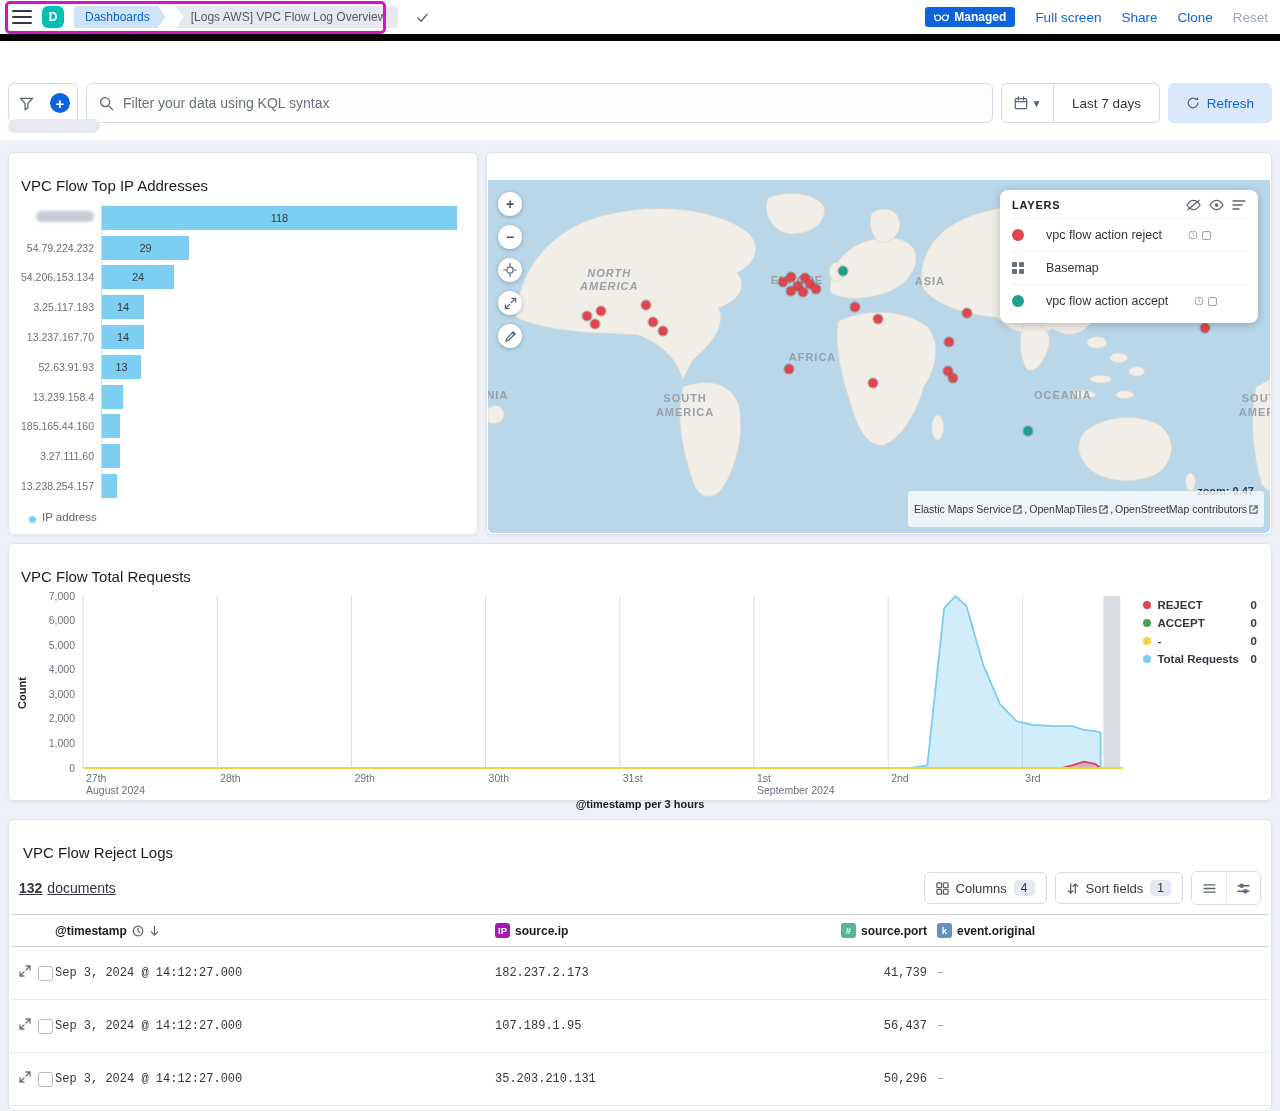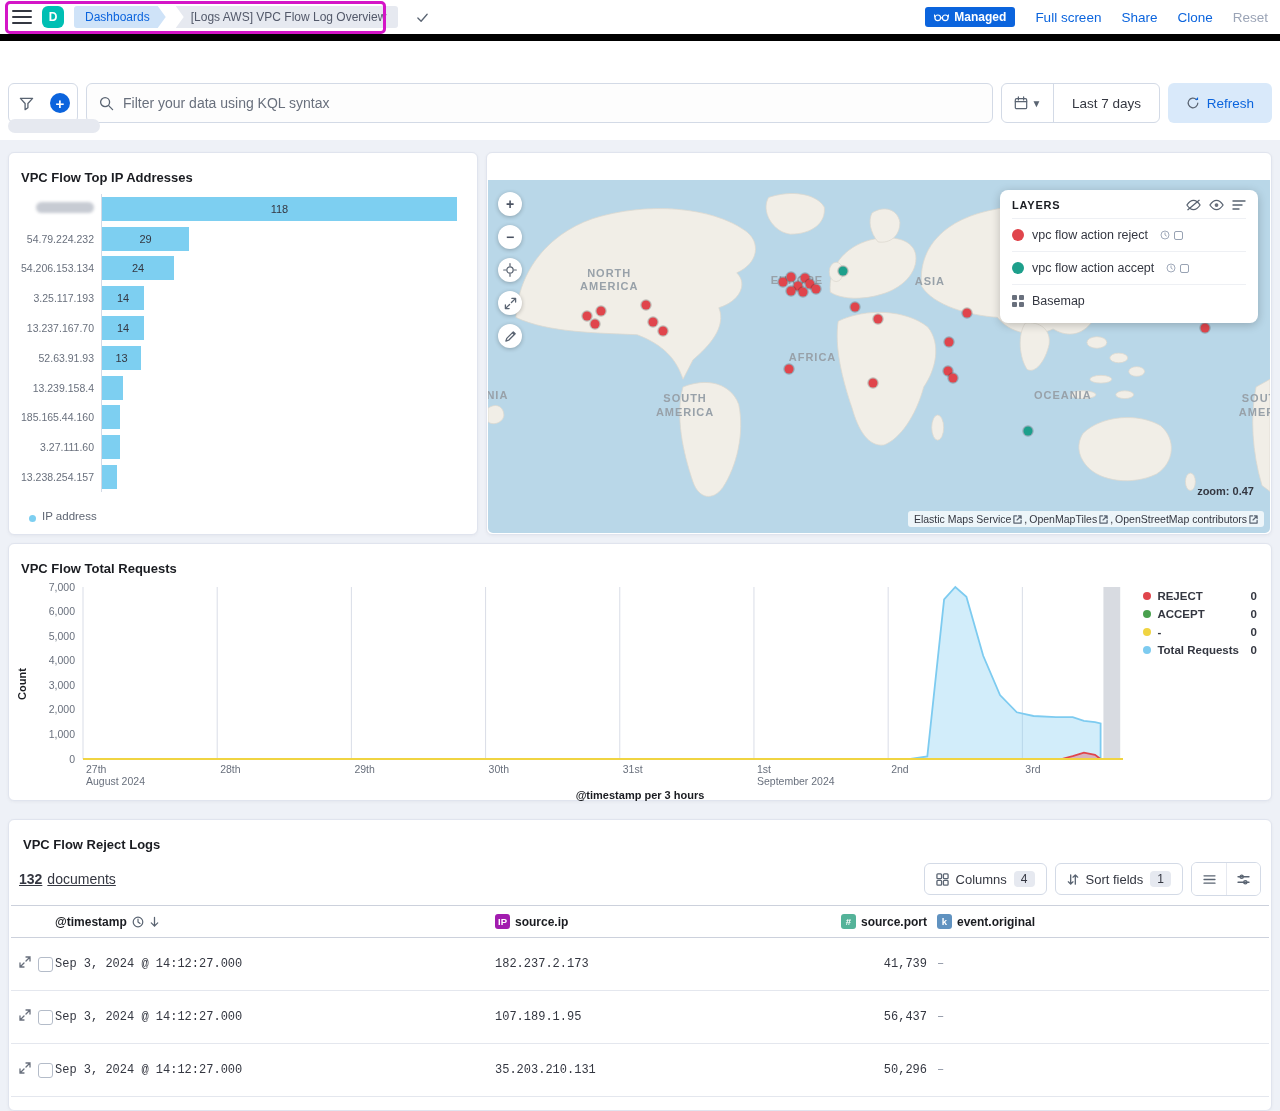--- a/index.html
+++ b/index.html
@@ -34,21 +34,21 @@
   .time-group { display:flex; border:1px solid #d3dae6; border-radius:6px; background:#fff; overflow:hidden; }
   .cal-btn { width:52px; display:flex; align-items:center; justify-content:center; gap:4px; border-right:1px solid #d3dae6; cursor:pointer; }
   .chev { font-size:10px; color:#5a6472; }
   .time-label { padding:0 18px; display:flex; align-items:center; font-size:13.5px; color:#343741; cursor:pointer; white-space:nowrap; }
   .refresh-btn { background:#d9e9fa; color:#0b64dd; border:none; border-radius:6px; width:104px; display:flex; align-items:center; justify-content:center; gap:7px; font-size:13.5px; font-weight:500; cursor:pointer; font-family:"Liberation Sans",sans-serif; }
   .control-pill { position:absolute; left:8px; top:78px; width:92px; height:14px; background:#e6e9f0; border-radius:7px; }
 
   
   .dashboard { background:#eef1f7; padding:12px 8px 0; height:971px; display:flex; flex-direction:column; overflow:hidden; }
   .panel { background:#fff; border:1px solid #e0e4ee; border-radius:6px; box-shadow:0 1px 3px rgba(60,70,90,.06); }
-  .panel-title { font-size:13px; font-weight:700; color:#1a1c21; padding:17px 12px 3px; }
+  .panel-title { font-size:15px; font-weight:400; color:#1a1c21; padding:24px 12px 3px; }
   .row1 { display:flex; gap:8px; height:383px; margin-bottom:8px; }
 
   
   .panel-ip { width:470px; display:flex; flex-direction:column; }
   .bars { padding:6px 14px 0 10px; }
   .bar-row { display:flex; align-items:center; height:29.8px; }
   .bar-label { width:82px; text-align:right; font-size:10.5px; color:#69707d; padding-right:7px; white-space:nowrap; }
   .redacted-blob { display:inline-block; width:58px; height:11px; background:#c7cbd3; border-radius:6px; filter:blur(1.5px); }
   .bar-track { flex:1; height:100%; border-left:1px solid #d3dae6; display:flex; align-items:center; }
   .bar { height:24px; background:#7dcff1; display:flex; align-items:center; justify-content:center; cursor:pointer; }
@@ -61,28 +61,28 @@
   .panel-geo { flex:1; position:relative; overflow:hidden; }
   .map { position:absolute; top:27px; left:1px; right:1px; bottom:1px; background:#b9d7e8; overflow:hidden; border-radius:0 0 5px 5px; }
   .map svg.land { position:absolute; inset:0; width:100%; height:100%; }
   .map-label { position:absolute; transform:translate(-50%,-50%); font-size:11px; font-weight:700; letter-spacing:1px; color:#98A1A9; text-align:center; white-space:pre-line; line-height:1.25; }
   .map-dot { position:absolute; width:9px; height:9px; border-radius:50%; transform:translate(-50%,-50%); box-shadow:0 0 0 1.2px rgba(40,40,40,.25); cursor:pointer; }
   .map-controls { position:absolute; left:10px; top:12px; display:flex; flex-direction:column; gap:9px; }
   .map-btn { width:24px; height:24px; border-radius:50%; background:#fff; box-shadow:0 1px 4px rgba(0,0,0,.25); display:flex; align-items:center; justify-content:center; color:#4a5262; font-size:14px; font-weight:700; cursor:pointer; }
   .layers-card { position:absolute; right:12px; top:10px; width:258px; background:#fff; border-radius:8px; box-shadow:0 2px 10px rgba(0,0,0,.22); padding:9px 12px 6px; }
   .layers-head { display:flex; align-items:center; font-size:11px; font-weight:700; letter-spacing:.8px; color:#1a1c21; padding-bottom:7px; }
   .layers-head .hicons { margin-left:auto; display:flex; gap:8px; align-items:center; }
-  .layer-row { display:flex; align-items:center; gap:8px; height:33px; border-top:1px solid #eef0f4; font-size:12.5px; color:#343741; cursor:pointer; }
+  .layer-row { display:flex; align-items:center; gap:22px; height:33px; border-top:1px solid #eef0f4; font-size:12.5px; color:#343741; cursor:pointer; }
   .layer-dot { width:12px; height:12px; border-radius:50%; flex:0 0 auto; }
   .layer-trail { margin-left:4px; display:flex; gap:4px; align-items:center; }
   .mini-box { width:9px; height:9px; border:1px solid #98a2b3; border-radius:2px; }
   .grid-icon { width:12px; height:12px; display:grid; grid-template-columns:1fr 1fr; gap:1.5px; }
   .grid-icon i { background:#69707d; border-radius:1px; }
   .zoom-label { position:absolute; right:16px; bottom:36px; font-size:11px; font-weight:700; color:#343741; }
-  .map-attrib { position:absolute; right:6px; bottom:6px; background:rgba(255,255,255,.75); border-radius:3px; padding:2px 6px; font-size:10.5px; color:#343741; display:flex; align-items:center; gap:2px; white-space:nowrap; }
+  .map-attrib { position:absolute; right:6px; bottom:6px; background:rgba(255,255,255,.75); border-radius:3px; padding:12px 6px; font-size:10.5px; color:#343741; display:flex; align-items:center; gap:2px; white-space:nowrap; }
   .map-attrib .lnk { cursor:pointer; }
 
   
   .panel-ts { height:258px; margin-bottom:18px; position:relative; }
   .ts-wrap { display:flex; padding:2px 6px 0 4px; }
   .count-col { width:18px; display:flex; align-items:center; justify-content:center; }
   .count-col span { transform:rotate(-90deg); font-size:11px; font-weight:700; color:#1a1c21; white-space:nowrap; }
   .ts-legend { width:126px; padding:6px 8px 0 4px;font-weight:bold; }
   .ts-leg-row { display:flex; align-items:center; gap:6px; height:18px; font-size:11.5px; color:#343741; cursor:pointer; }
   .ts-leg-row .dot { width:8px; height:8px; border-radius:50%; flex:0 0 auto; }
@@ -300,21 +300,21 @@
             <ellipse cx="616" cy="206" rx="11" ry="4"></ellipse>
             <ellipse cx="598" cy="222" rx="13" ry="4"></ellipse>
             <ellipse cx="640" cy="222" rx="9" ry="4"></ellipse>
             <ellipse cx="700" cy="120" rx="5" ry="12"></ellipse>
             <path d="M598 262 C616 244 652 240 676 254 C692 268 690 292 672 304 C648 316 616 312 602 296 C592 284 592 272 598 262 Z"></path>
             <ellipse cx="706" cy="312" rx="5" ry="9"></ellipse>
             <path d="M0 236 C8 230 16 234 16 244 C14 252 4 254 0 250 Z"></path>
           </g>
         </svg>
         <div id="map-labels">
-            <div class="map-label" style="left: 15.5%; top: 28.5%;">NORTH
+            <div class="map-label" style="left: 15.5%; top: 28.5%; font-style: italic;">NORTH
 AMERICA</div>
             <div class="map-label" style="left: 39.5%; top: 28.5%;">EUROPE</div>
             <div class="map-label" style="left: 56.5%; top: 29%;">ASIA</div>
             <div class="map-label" style="left: 41.5%; top: 50.5%;">AFRICA</div>
             <div class="map-label" style="left: 25.2%; top: 64%;">SOUTH
 AMERICA</div>
             <div class="map-label" style="left: 73.5%; top: 61.3%;">OCEANIA</div>
             <div class="map-label" style="left: 1.2%; top: 61.3%;">NIA</div>
             <div class="map-label" style="left: 98.6%; top: 64%;">SOUT
 AMERI</div>
@@ -390,38 +390,38 @@
                 <span>vpc flow action reject</span>
                 <span class="layer-trail">
                   <svg width="10" height="10" viewBox="0 0 12 12">
                     <circle cx="6" cy="6" r="4.8" fill="none" stroke="#98a2b3" stroke-width="1.1"></circle>
                     <path d="M6 3v3l2 1.4" fill="none" stroke="#98a2b3" stroke-width="1.1"></path>
                   </svg>
                   <span class="mini-box"></span>
                 </span>
               </div>
               <div class="layer-row">
+                <span class="grid-icon">
+                  <i></i>
+                  <i></i>
+                  <i></i>
+                  <i></i>
+                </span>
+                <span>Basemap</span>
+              </div>
+              <div class="layer-row">
                 <span class="layer-dot" style="background: rgb(29, 159, 139);"></span>
                 <span>vpc flow action accept</span>
                 <span class="layer-trail">
                   <svg width="10" height="10" viewBox="0 0 12 12">
                     <circle cx="6" cy="6" r="4.8" fill="none" stroke="#98a2b3" stroke-width="1.1"></circle>
                     <path d="M6 3v3l2 1.4" fill="none" stroke="#98a2b3" stroke-width="1.1"></path>
                   </svg>
                   <span class="mini-box"></span>
                 </span>
-              </div>
-              <div class="layer-row">
-                <span class="grid-icon">
-                  <i></i>
-                  <i></i>
-                  <i></i>
-                  <i></i>
-                </span>
-                <span>Basemap</span>
               </div>
             </div>
         </div>
 
         <div class="zoom-label">zoom: 0.47</div>
         <div class="map-attrib">
           <span class="lnk">Elastic Maps Service</span>
           <svg width="9" height="9" viewBox="0 0 10 10">
               <path class="stroke" d="M4 1H1v8h8V6M6 1h3v3M9 1 4.5 5.5" stroke-width="1.1"></path>
             </svg>

